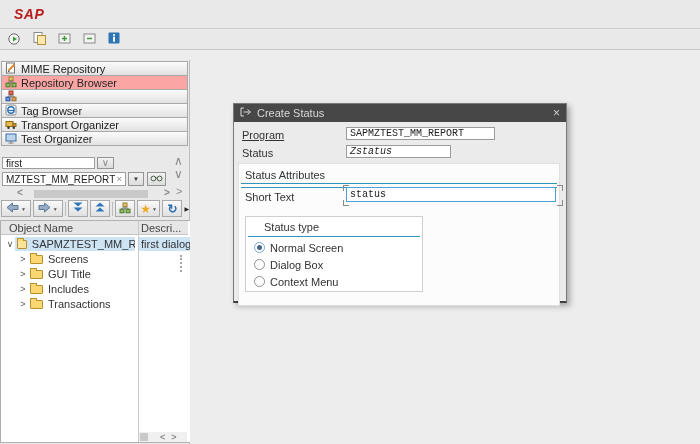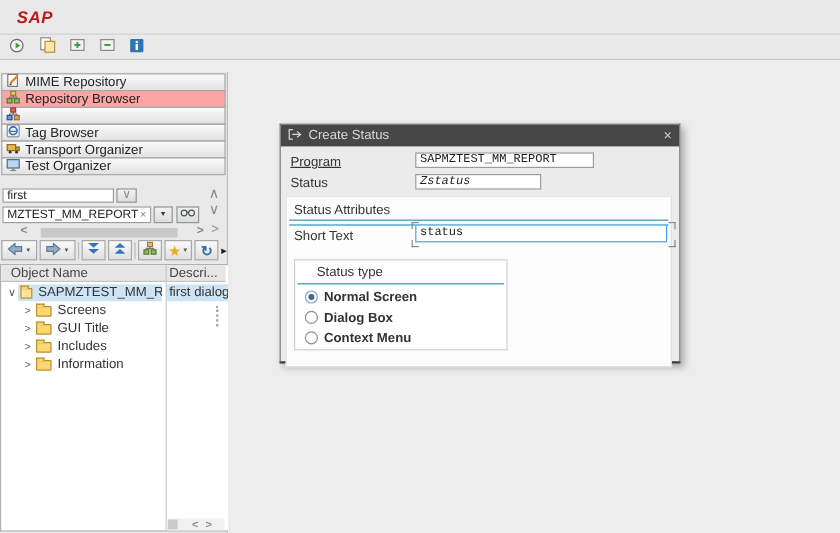--- a/index.html
+++ b/index.html
@@ -60,21 +60,21 @@
   #shorttext{left:107px;top:23px;width:210px;height:15px;border:1px solid #4aa3d8;}
   .hdl{position:absolute;width:5px;height:5px;}
   .hdl.tl{left:104px;top:21px;border-left:1px solid #8a8a8a;border-top:1px solid #8a8a8a;}
   .hdl.tr{left:318px;top:21px;border-right:1px solid #8a8a8a;border-top:1px solid #8a8a8a;}
   .hdl.bl{left:104px;top:36px;border-left:1px solid #8a8a8a;border-bottom:1px solid #8a8a8a;}
   .hdl.br{left:318px;top:36px;border-right:1px solid #8a8a8a;border-bottom:1px solid #8a8a8a;}
   #typebox{position:absolute;left:6px;top:52px;width:178px;height:76px;border:1px solid #cfcfcf;background:#fff;box-sizing:border-box;}
   .radio{position:absolute;width:11px;height:11px;border:1px solid #8f8f8f;border-radius:50%;background:#fff;box-sizing:border-box;}
   .radio.sel{border-color:#7aa8cc;}
   .radio.sel:after{content:"";position:absolute;left:2px;top:2px;width:5px;height:5px;border-radius:50%;background:#44678a;}
-  .rlabel{position:absolute;color:#333;font-weight:bold;}
+  .rlabel{position:absolute;color:#333;}
 </style>
 </head>
 <body>
 
 <div class="abs" id="titleband">
   <div class="abs" id="logo">SAP</div>
 </div>
 
 <div class="abs" id="toolband">
   <div class="tbtn">
@@ -287,21 +287,21 @@
       <span class="cellname">GUI Title</span>
     </div>
     <div class="trow" style="left:17px;top:61px;">
       <span class="texp">&gt;</span>
       <span class="folder"></span>
       <span class="cellname">Includes</span>
     </div>
     <div class="trow" style="left:17px;top:76px;">
       <span class="texp">&gt;</span>
       <span class="folder"></span>
-      <span class="cellname">Information</span>
+      <span class="cellname">Transactions</span>
     </div>
 
     <div class="abs" style="left:179px;top:34px;width:3px;height:17px;border-left:2px dotted #a5a5a5;"></div>
 
     <div class="abs" style="left:138px;top:211px;width:48px;height:10px;background:#f0f0f0;display:flex;align-items:center;">
       <span class="hthumb" style="width:8px;height:8px;margin-left:1px;"></span>
       <span class="chev" style="margin-left:12px;font-size:9px;font-weight:bold;">&lt;</span>
       <span class="chev" style="margin-left:6px;font-size:9px;font-weight:bold;">&gt;</span>
     </div>
   </div>

